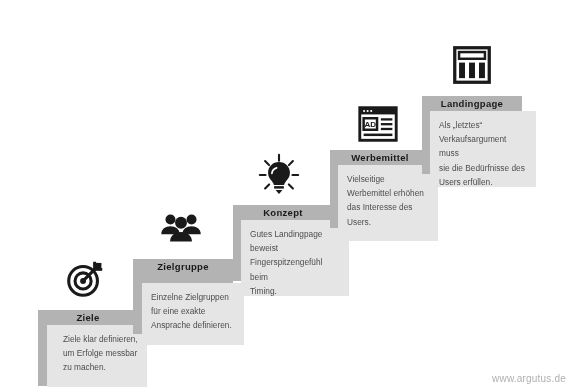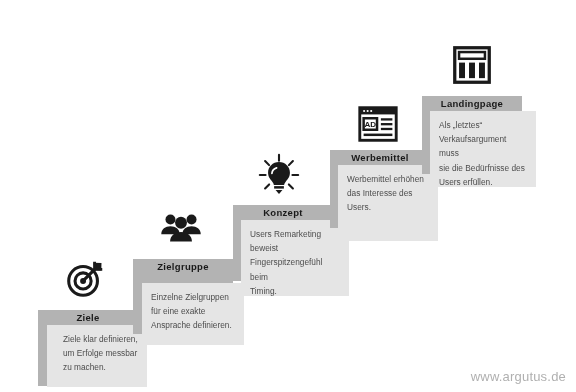--- a/index.html
+++ b/index.html
@@ -70,21 +70,21 @@
     display: block;
     width: 100%;
     height: 100%;
   }
 
   
   .watermark {
     position: absolute;
     right: 10px;
     bottom: 8px;
-    font-size: 13px;
+    font-size: 10px;
     color: #b0b0b0;
     letter-spacing: 0.2px;
     padding-left: 32px;
   }
 </style>
 </head>
 <body>
 
 <div id="stage">
 
@@ -148,21 +148,21 @@
           <line x1="38.5" y1="38" x2="34.3" y2="33.8"></line>
         </g>
         <path d="M24 10.5c-6.6 0-11.4 5-11.4 11.2 0 4.5 2.6 7.1 4.4 9.3 1.1 1.4 1.5 2.3 1.6 3.4h10.8c0.1-1.1 0.5-2 1.6-3.4 1.8-2.2 4.4-4.8 4.4-9.3 0-6.2-4.8-11.2-11.4-11.2z" fill="#1a1a1a"></path>
         <rect x="18.9" y="35.6" width="10.2" height="2.6" fill="#1a1a1a"></rect>
         <path d="M20.4 39.6h7.2l-3.6 4.2z" fill="#1a1a1a"></path>
         <path d="M21.5 16.5c-2.7 0.8-4.6 3-4.9 5.8" stroke="#ffffff" stroke-width="1.8" fill="none" stroke-linecap="round"></path>
       </svg>
     </div>
     <div class="title-bar" style="left:233px; top:205px; width:100px;">Konzept</div>
     <div class="body-card" style="left:241px; top:220px; width:108px; height:76px;">
-      <p>Users Remarketing</p>
+      <p>Gutes Landingpage</p>
       <p>beweist</p>
       <p>Fingerspitzengefühl beim</p>
       <p>Timing.</p>
     </div>
   </div>
 
   <div class="step">
     <div class="riser" style="left:330px; top:150px; width:100px; height:78px;"></div>
     <div class="icon-box" style="left:355px; top:101px;">
       <svg viewBox="0 0 48 48" aria-hidden="true">
@@ -176,20 +176,21 @@
         <g fill="#1a1a1a">
           <rect x="27" y="18" width="12" height="2.4"></rect>
           <rect x="27" y="23" width="12" height="2.4"></rect>
           <rect x="27" y="28" width="12" height="2.4"></rect>
         </g>
         <rect x="9" y="34" width="30" height="2.6" fill="#1a1a1a"></rect>
       </svg>
     </div>
     <div class="title-bar" style="left:330px; top:150px; width:100px;">Werbemittel</div>
     <div class="body-card" style="left:338px; top:165px; width:100px; height:76px;">
+      <p>Vielseitige</p>
       <p>Werbemittel erhöhen</p>
       <p>das Interesse des</p>
       <p>Users.</p>
     </div>
   </div>
 
   <div class="step">
     <div class="riser" style="left:422px; top:96px; width:100px; height:78px;"></div>
     <div class="icon-box" style="left:449px; top:42px;">
       <svg viewBox="0 0 48 48" aria-hidden="true">

